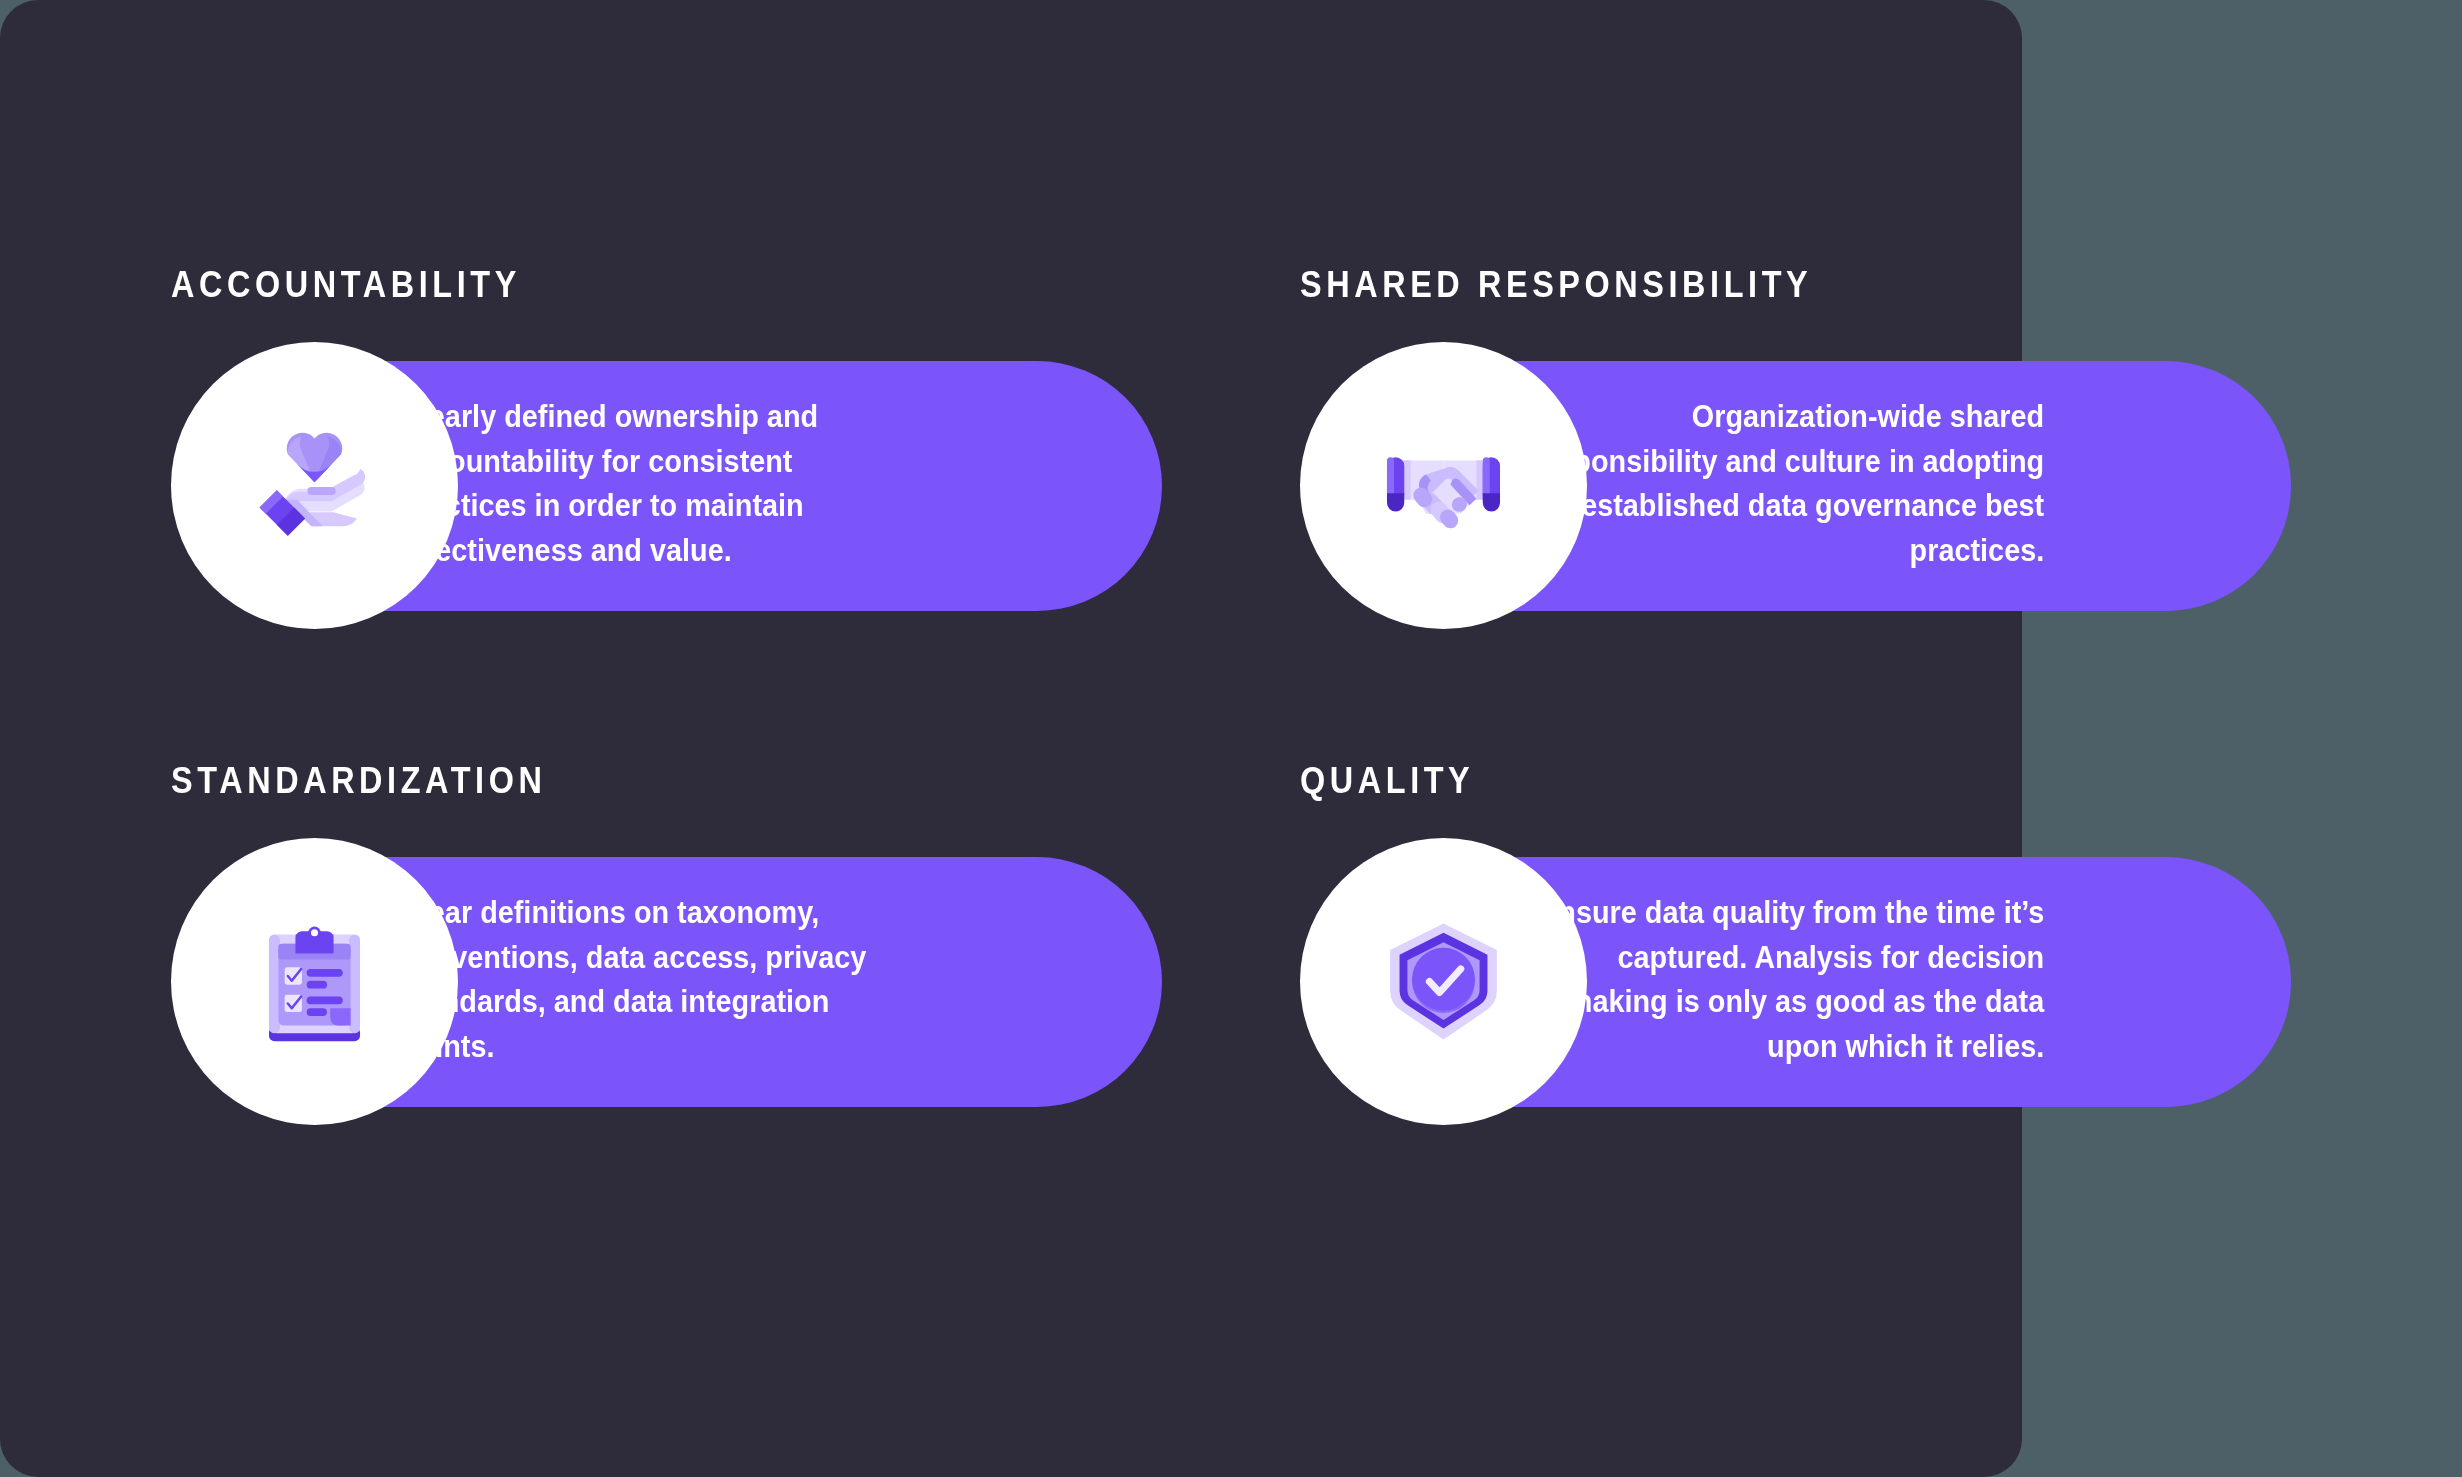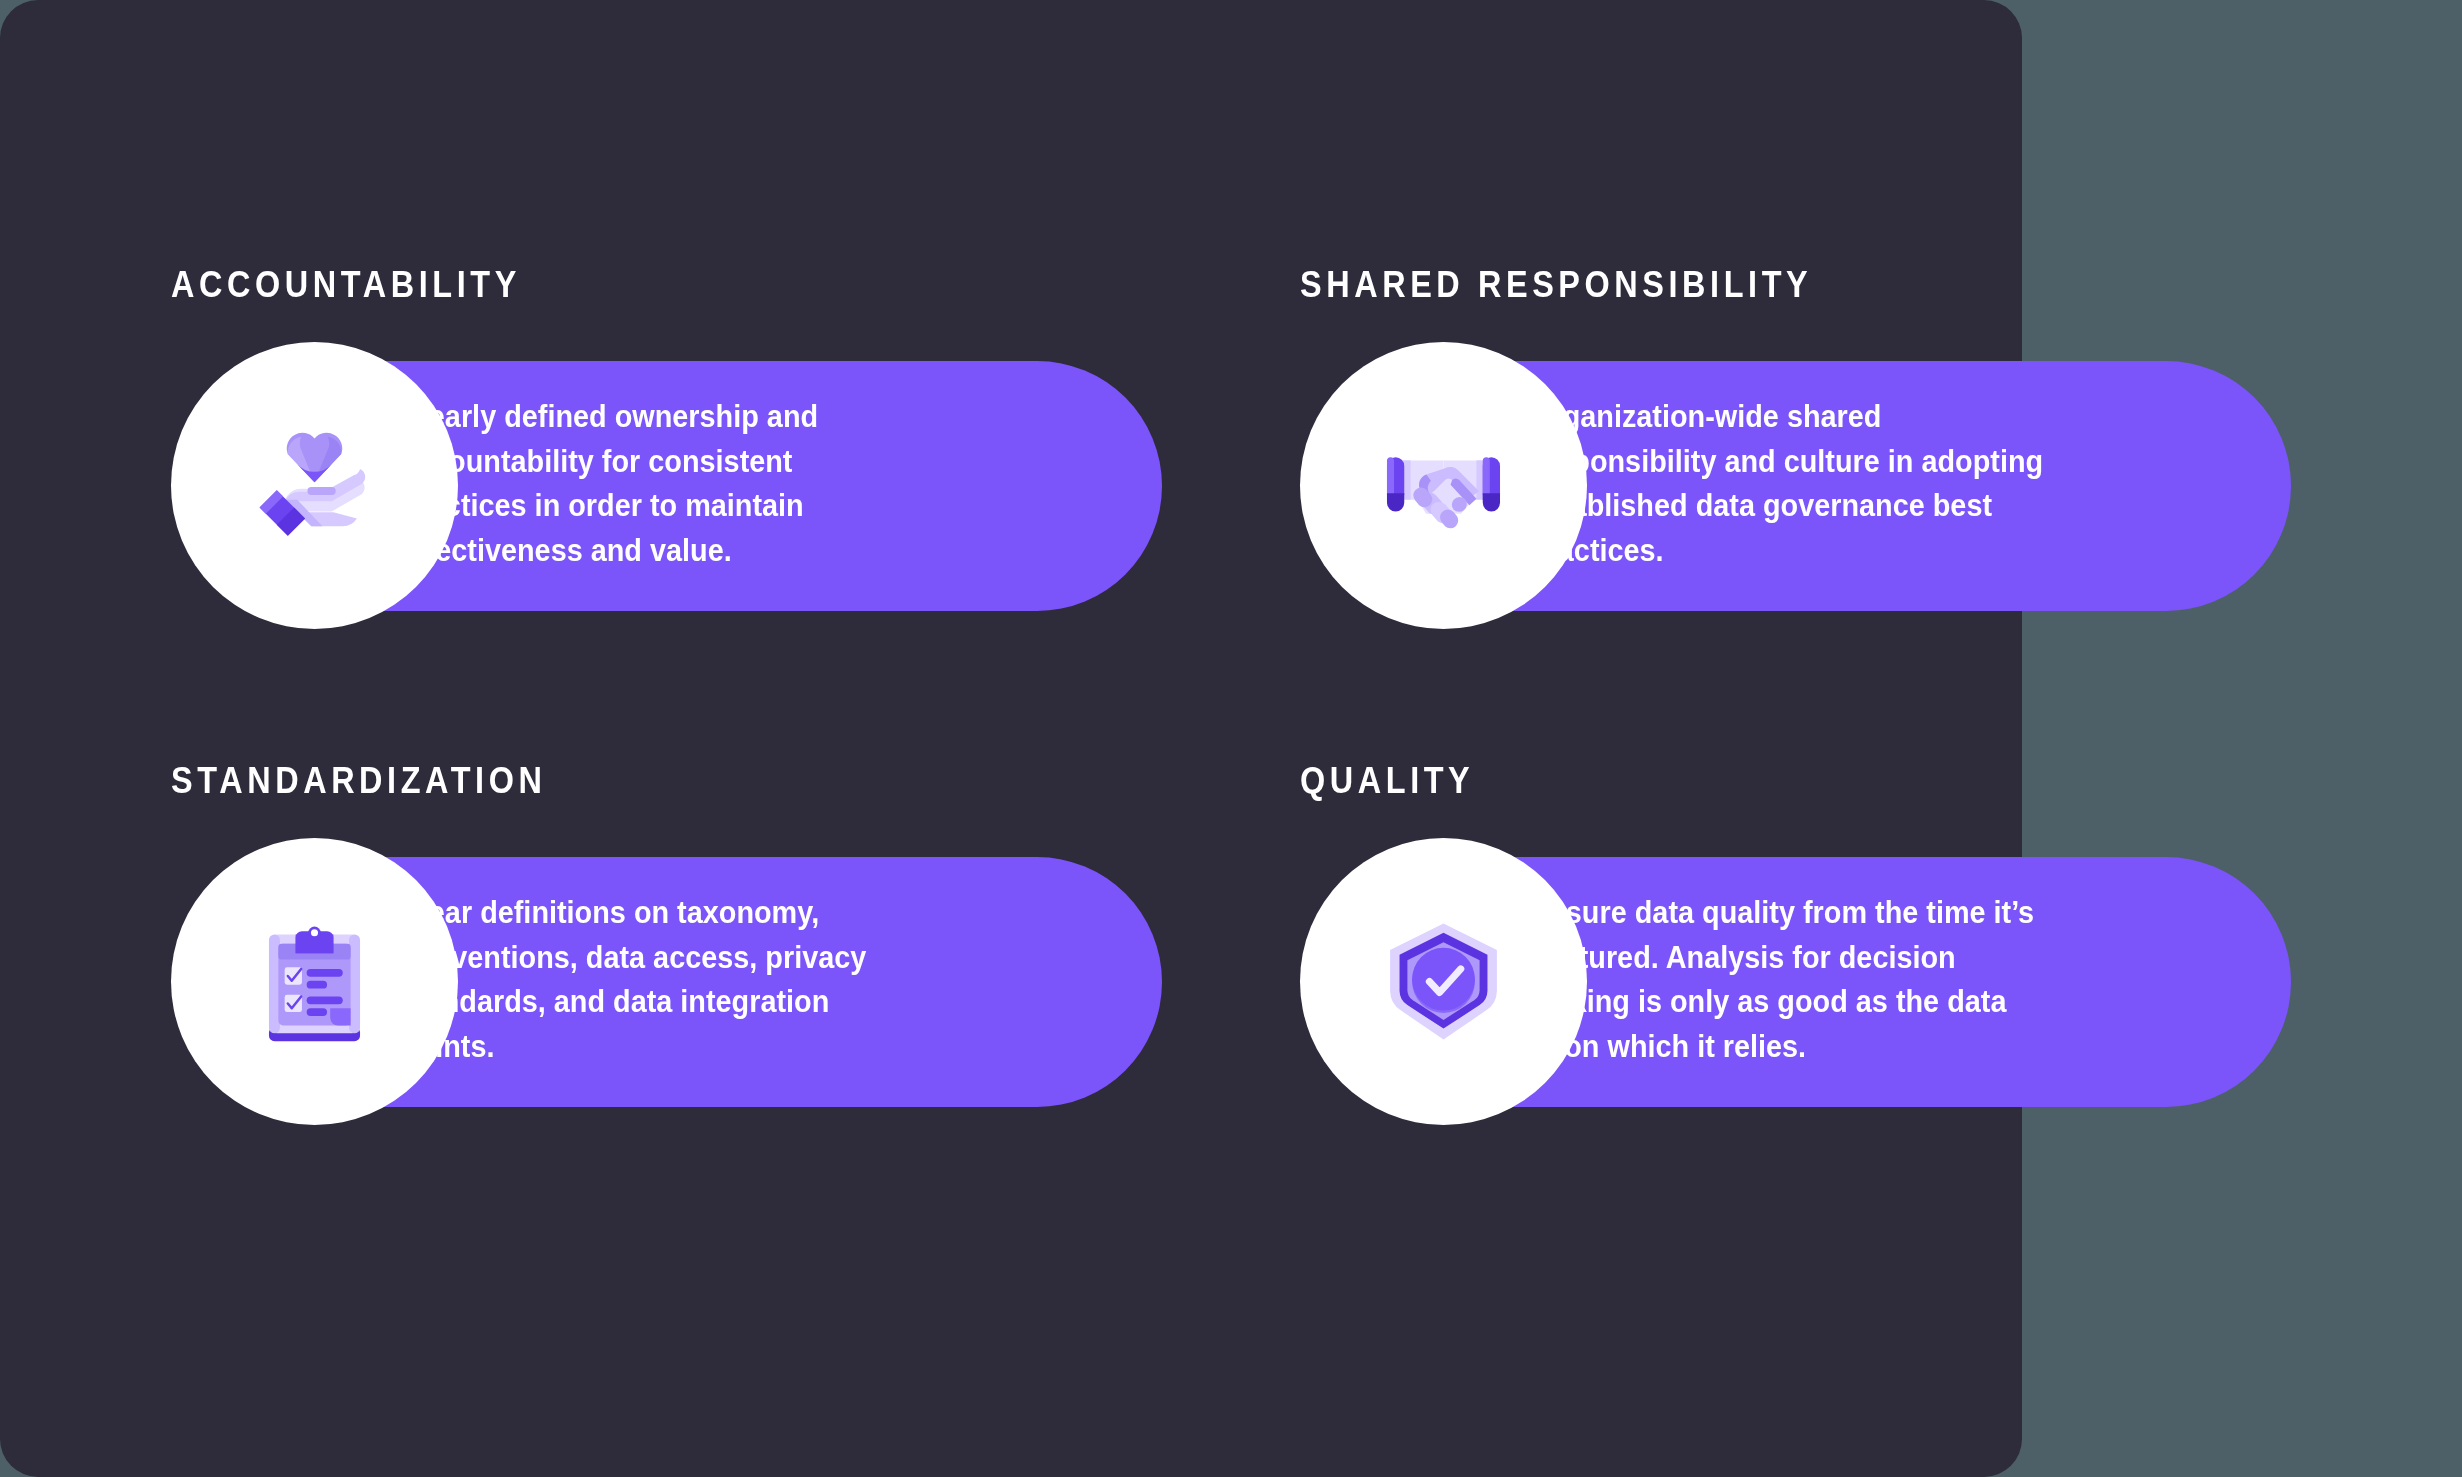--- a/index.html
+++ b/index.html
@@ -32,21 +32,21 @@
     width: 2120px;
     height: 930px;
   }
 
   .card {
     position: absolute;
     width: 992px;
     height: 383px;
   }
   .card.col-left  { left: 0; }
-  .card.col-right { left: 1129px; }
+  .card.col-right { left: 1129px; text-align: right; }
   .card.row-top    { top: 0; }
   .card.row-bottom { top: 496px; }
 
   .card-title {
     position: absolute;
     left: 0;
     top: 0;
     margin: 0;
     color: #ffffff;
     font-size: 36px;

